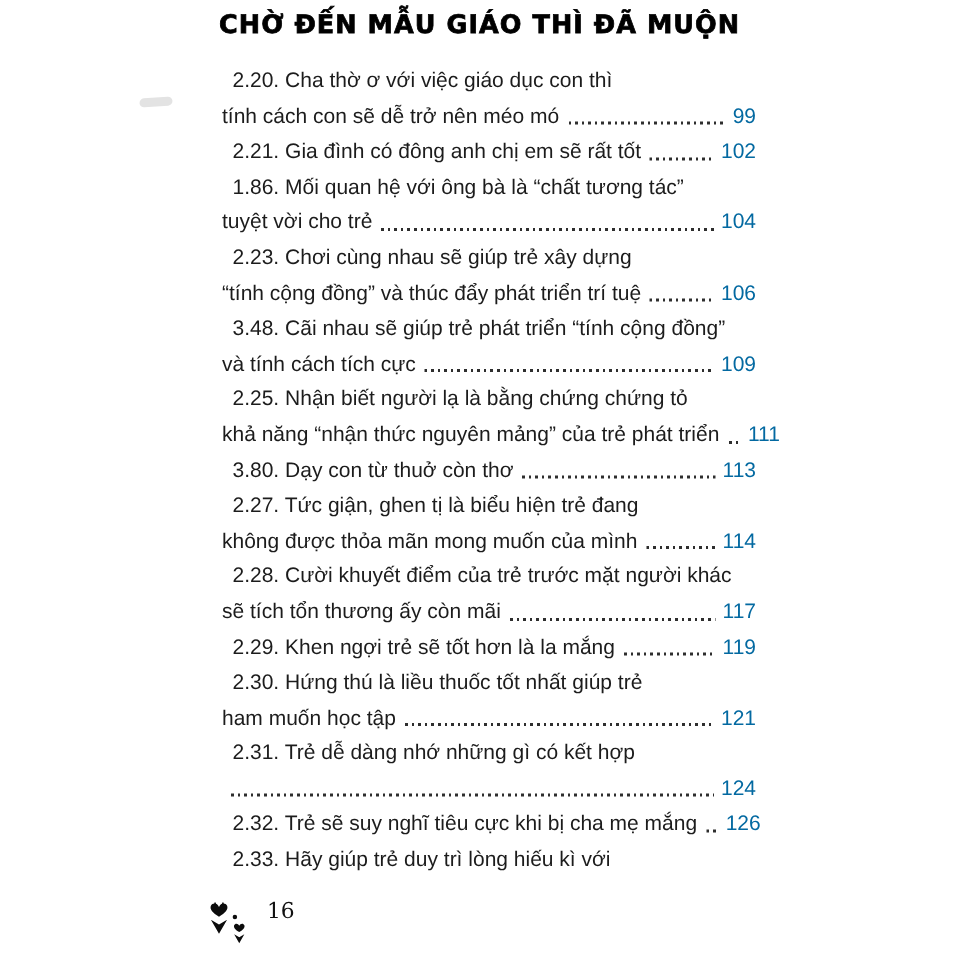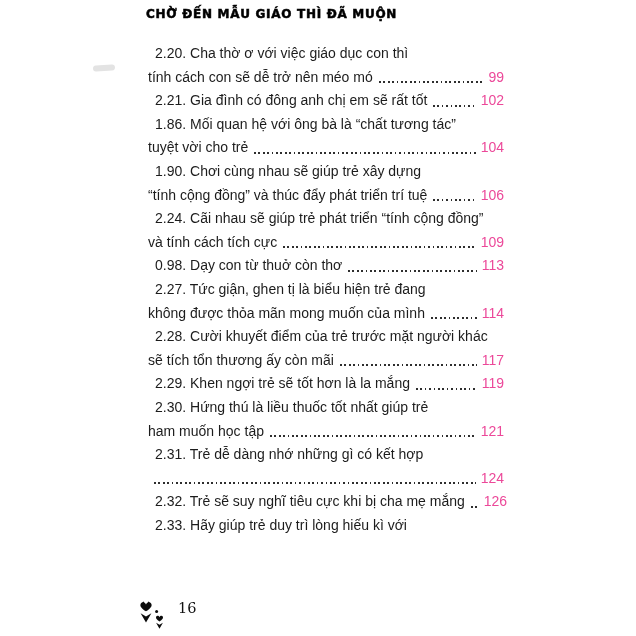--- a/index.html
+++ b/index.html
@@ -14,21 +14,21 @@
   .page {
     position: absolute; inset: 0;
     background: #ffffff;
   }
   
   .running-header {
     position: absolute;
     left: 146px; top: 7px;
     font-family: "DejaVu Sans", sans-serif;
     font-weight: 900;
-    font-size: 12px;
+    font-size: 17px;
     letter-spacing: 0.7px;
     color: #000;
     -webkit-text-stroke: 0.5px #000;
     white-space: nowrap;
   }
   
   .toc {
     position: absolute;
     left: 148px; top: 42px;
     width: 356px;
@@ -49,21 +49,21 @@
     min-width: 8px;
     height: 2px;
     align-self: flex-end;
     margin: 0 5px 6px 6px;
     background-image: repeating-linear-gradient(
       to right, #2e2e2e 0 1.7px, transparent 1.7px 4.4px);
   }
   .pg {
     flex: 0 0 auto;
     text-align: right;
-    color: #ec4899;
+    color: #0369a1;
   }
   
   .footer {
     position: absolute;
     left: 138px; top: 600px;
     display: flex;
     align-items: flex-start;
   }
   .ornament { width: 31px; height: 33px; }
   .folio {
@@ -113,41 +113,51 @@
           <span class="txt">1.86. Mối quan hệ với ông bà là “chất tương tác”</span>
         </div>
         <div class="line">
           <span class="txt">tuyệt vời cho trẻ</span>
           <span class="leader"></span>
           <span class="pg">104</span>
         </div>
       </div>
       <div class="entry">
         <div class="line first">
-          <span class="txt">1.90. Chơi cùng nhau sẽ giúp trẻ xây dựng</span>
+          <span class="txt">2.23. Chơi cùng nhau sẽ giúp trẻ xây dựng</span>
         </div>
         <div class="line">
           <span class="txt">“tính cộng đồng” và thúc đẩy phát triển trí tuệ</span>
           <span class="leader"></span>
           <span class="pg">106</span>
         </div>
       </div>
       <div class="entry">
         <div class="line first">
-          <span class="txt">2.24. Cãi nhau sẽ giúp trẻ phát triển “tính cộng đồng”</span>
+          <span class="txt">3.48. Cãi nhau sẽ giúp trẻ phát triển “tính cộng đồng”</span>
         </div>
         <div class="line">
           <span class="txt">và tính cách tích cực</span>
           <span class="leader"></span>
           <span class="pg">109</span>
         </div>
       </div>
       <div class="entry">
         <div class="line first">
-          <span class="txt">0.98. Dạy con từ thuở còn thơ</span>
+          <span class="txt">2.25. Nhận biết người lạ là bằng chứng chứng tỏ</span>
+        </div>
+        <div class="line">
+          <span class="txt">khả năng “nhận thức nguyên mảng” của trẻ phát triển</span>
+          <span class="leader"></span>
+          <span class="pg">111</span>
+        </div>
+      </div>
+      <div class="entry">
+        <div class="line first">
+          <span class="txt">3.80. Dạy con từ thuở còn thơ</span>
           <span class="leader"></span>
           <span class="pg">113</span>
         </div>
       </div>
       <div class="entry">
         <div class="line first">
           <span class="txt">2.27. Tức giận, ghen tị là biểu hiện trẻ đang</span>
         </div>
         <div class="line">
           <span class="txt">không được thỏa mãn mong muốn của mình</span>

